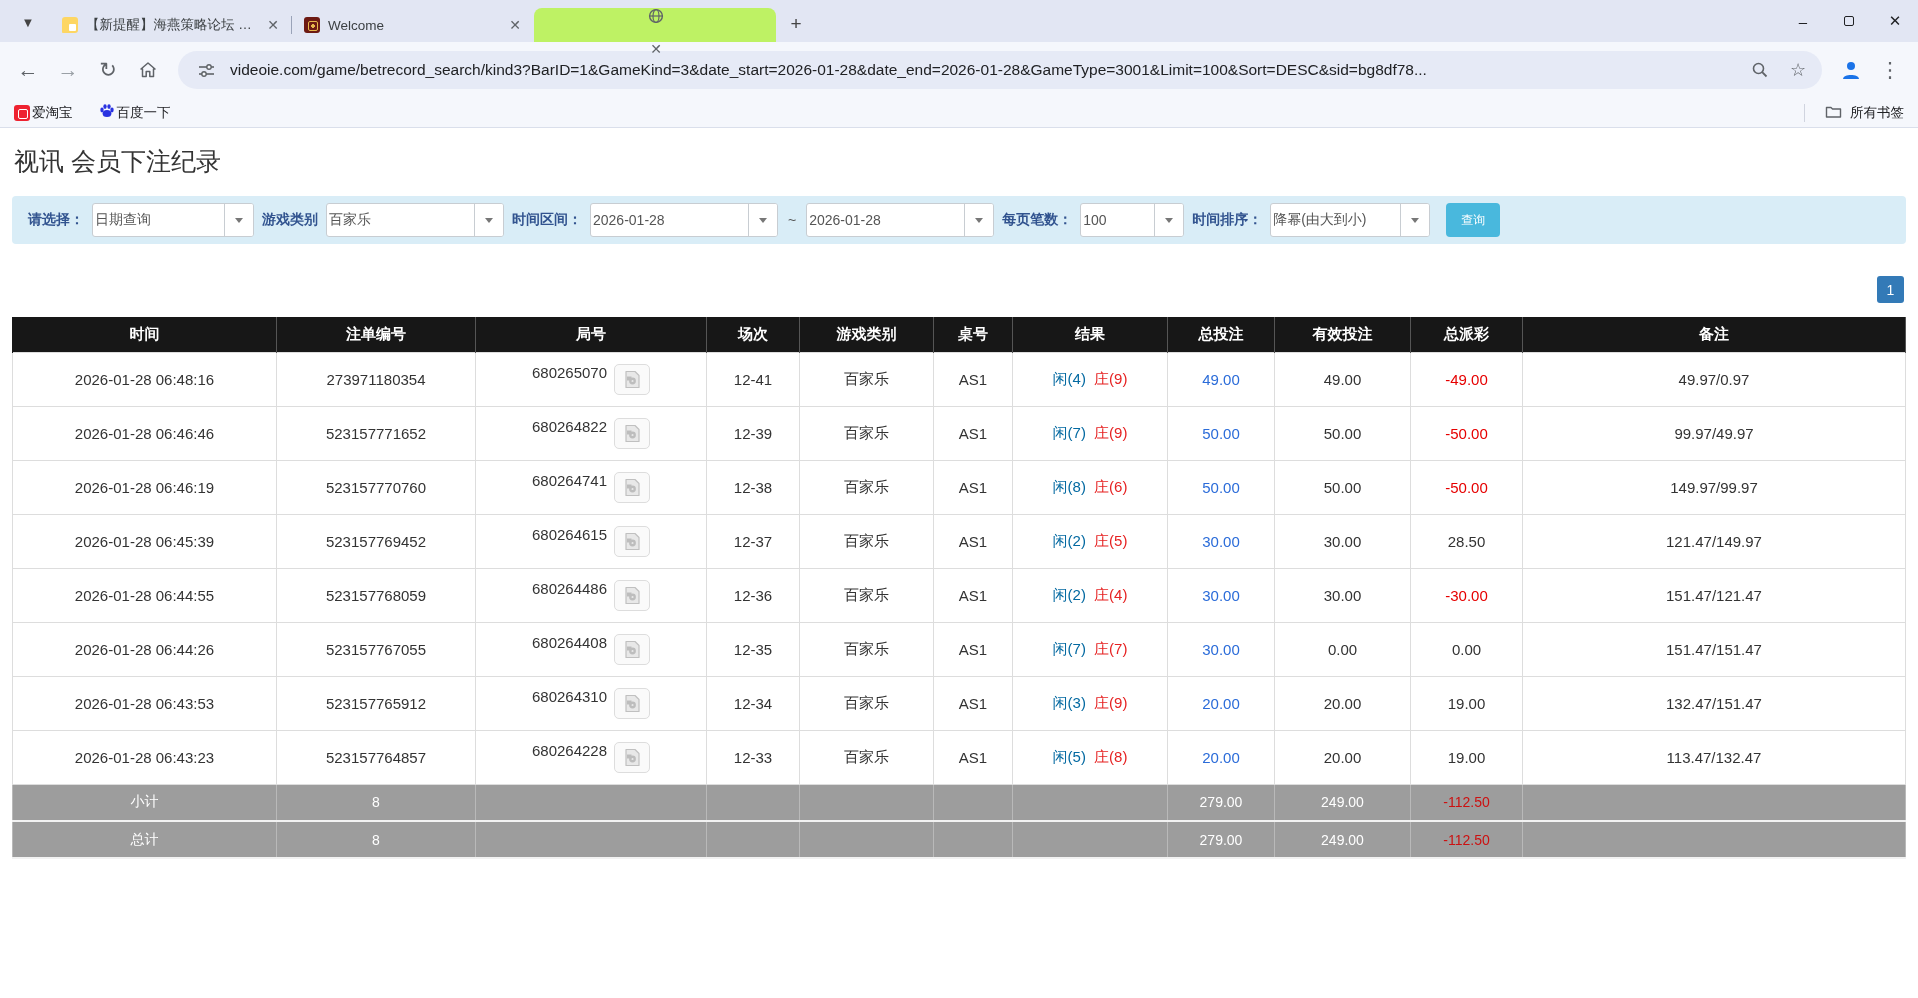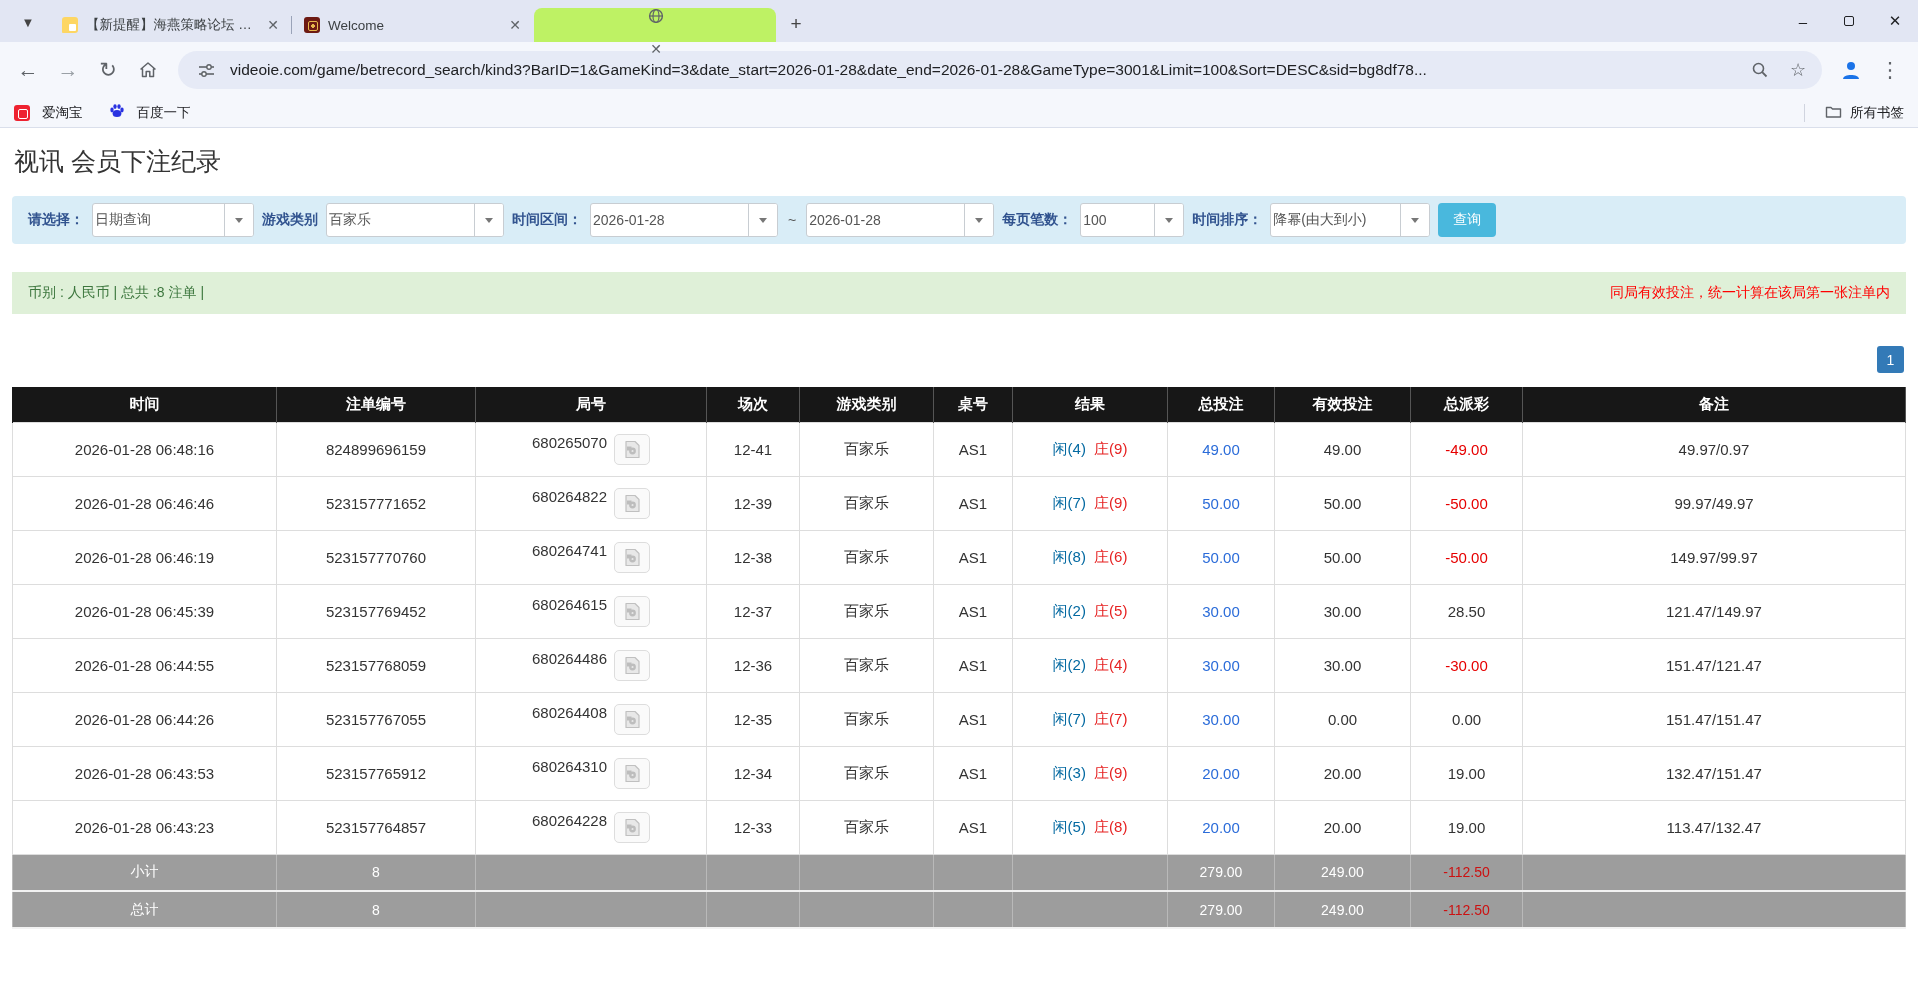--- a/index.html
+++ b/index.html
@@ -32,40 +32,40 @@
   .nav-ico { width:36px; height:36px; display:flex; align-items:center; justify-content:center; font-size:21px;
     color:#5f6368; border-radius:50%; }
   .nav-ico.dim { color:#9aa0a6; }
   .omnibox { flex:1; height:38px; margin:0 8px; background:#e6eaf6; border-radius:19px; display:flex; align-items:center;
     padding:0 10px 0 14px; gap:10px; min-width:0; }
   .url-text { flex:1; font-size:15.5px; color:#202124; white-space:nowrap; overflow:hidden; }
   .box-ico { width:28px; height:28px; display:flex; align-items:center; justify-content:center; color:#5f6368; font-size:18px; flex:0 0 28px; }
   .avatar-ico { width:34px; height:34px; display:flex; align-items:center; justify-content:center; }
 
   .bookmarks { height:30px; background:#f5f7fc; border-bottom:1px solid #dadfeb; display:flex; align-items:center; padding:0 14px; gap:26px; }
-  .bm { display:flex; align-items:center; gap:12px; font-size:13.5px; color:#202124; }
+  .bm { display:flex; align-items:center; gap:2px; font-size:13.5px; color:#202124; }
   .bm-ico-taobao { width:16px; height:16px; background:#ee2230; border-radius:3px; position:relative; }
   .bm-ico-taobao::after { content:""; position:absolute; left:4px; top:4px; width:8px; height:8px; border:1.5px solid #fff; border-radius:2px; }
   .bm-spacer { flex:1; }
   .bm-right { display:flex; align-items:center; gap:8px; font-size:13.5px; color:#202124; border-left:1px solid #d0d4df; padding-left:20px; }
 
   
   .content { background:#fff; position:relative; height:870px; }
   .page-title { font-size:25px; font-weight:400; color:#333; margin:17px 0 0 14px; }
 
   .filterbar { margin:18px 12px 0; height:48px; background:#d9edf7; border-radius:4px; display:flex; align-items:center;
     padding:0 16px; gap:8px; font-size:14px; }
   .f-label { color:#31538f; font-weight:bold; white-space:nowrap; }
   .combo { display:inline-flex; height:34px; background:#fff; border:1px solid #c8cdd2; border-radius:3px; overflow:hidden; }
   .combo .val { display:flex; align-items:center; padding:0 2px; font-size:14px; color:#555; flex:1; white-space:nowrap; }
   .combo .arrow-btn { width:29px; border-left:1px solid #c8cdd2; display:flex; align-items:center; justify-content:center; background:#fff; }
   .caret { width:0; height:0; border-left:4.5px solid transparent; border-right:4.5px solid transparent; border-top:5.5px solid #777; }
   .tilde { color:#555; padding:0 2px; }
-  .search-btn { height:34px; padding:0 15px; background:#49b8dd; color:#fff; border:none; border-radius:4px;
-    font-size:14px; font-family:inherit; }
+  .search-btn { height:34px; margin-left:8px; padding:0 15px; background:#49b8dd; color:#fff; border:none; border-radius:4px;
+    font-size:12px; font-family:inherit; }
 
   .greenbar { margin:28px 12px 0; height:42px; background:#dff0d8; display:flex; align-items:center; justify-content:space-between;
     padding:0 16px; font-size:14px; }
   .green-left { color:#3c763d; }
   .green-right { color:#f00; }
 
   .pager-row { margin:32px 14px 0; display:flex; justify-content:flex-end; }
   .pager-btn { width:27px; height:27px; background:#337ab7; color:#fff; font-size:14px; display:flex; align-items:center;
     justify-content:center; border-radius:3px; }
 
@@ -235,24 +235,20 @@
     <div class="combo" style="width:160px">
       <span class="val">降幂(由大到小)</span>
       <span class="arrow-btn">
           <span class="caret"></span>
         </span>
     </div>
 
     <button class="search-btn">查询</button>
   </div>
 
-  <div class="greenbar">
-    <span class="green-left">币别 : 人民币 | 总共 :8 注单 |</span>
-    <span class="green-right">同局有效投注，统一计算在该局第一张注单内</span>
-  </div>
 
   <div class="pager-row">
     <span class="pager-btn">1</span>
   </div>
 
   <table class="bets">
     <colgroup>
       <col style="width:264px">
         <col style="width:199px">
         <col style="width:231px">
@@ -277,21 +273,21 @@
         <th>总投注</th>
         <th>有效投注</th>
         <th>总派彩</th>
         <th>备注</th>
       </tr>
     </thead>
     <tbody id="rows-body">
 
   <tr>
     <td>2026-01-28 06:48:16</td>
-    <td>824899696159</td>
+    <td>273971180354</td>
     <td>
       <span class="round-cell">
         <span>680265070</span>
         <span class="film-btn">
           <svg width="17" height="19" viewBox="0 0 17 19">
                   <path d="M2 1.5 L11 1.5 L15 5.5 L15 17.5 L2 17.5 Z" fill="#e8e8e8" stroke="#c0c0c0" stroke-width="1.2" stroke-linejoin="round"></path>
                   <circle cx="8.5" cy="11" r="3.4" fill="#bdbdbd"></circle>
                   <circle cx="8.5" cy="11" r="1.1" fill="#e8e8e8"></circle>
                   <rect x="3" y="6.5" width="4.5" height="4" fill="#bdbdbd"></rect>
                 </svg>

